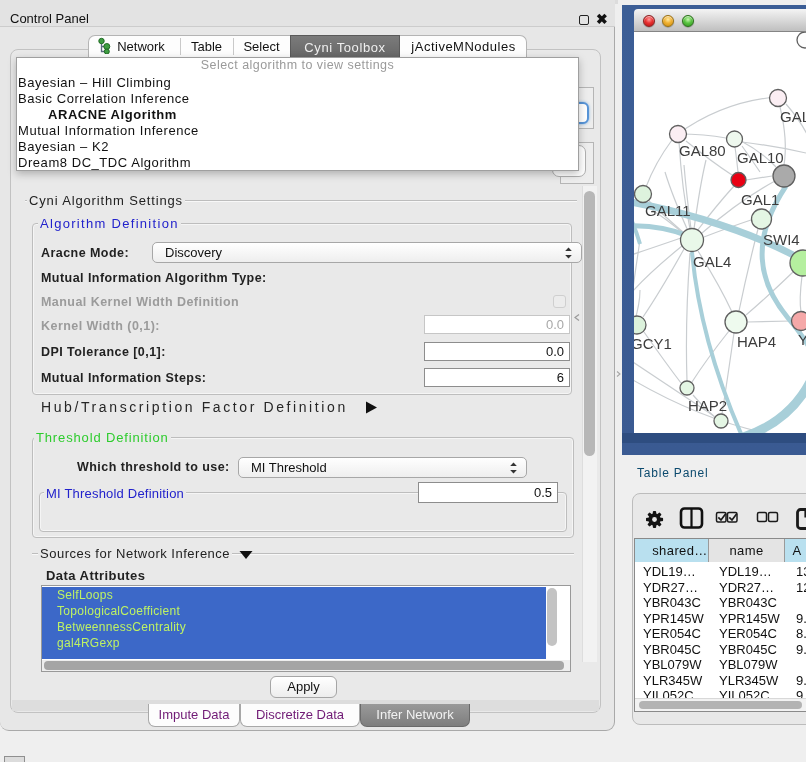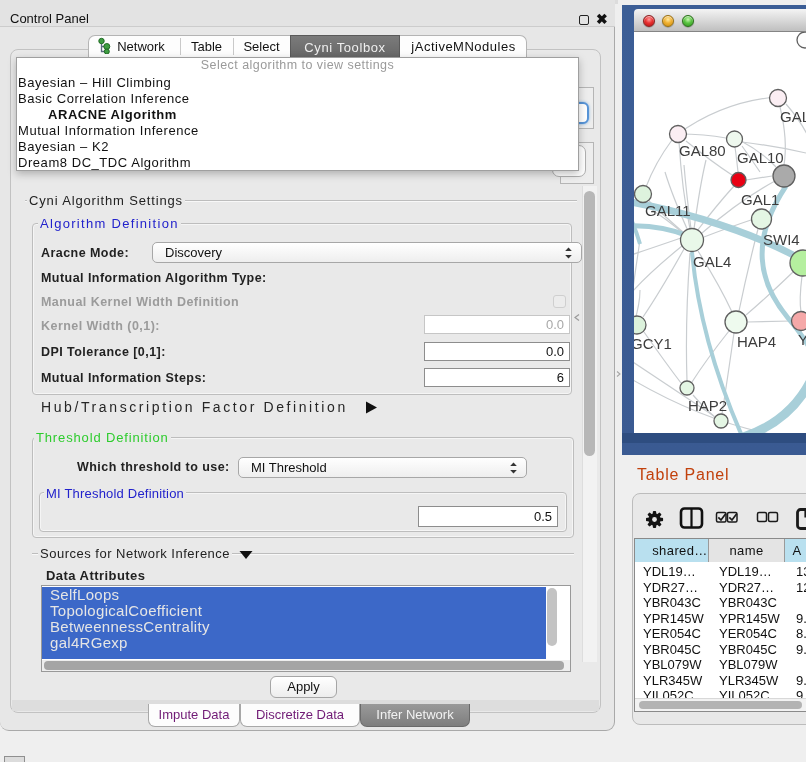--- a/index.html
+++ b/index.html
@@ -40,21 +40,21 @@
 .field { background:#ffffff; font-size:13px; text-align:right; padding-right:5px; }
 .combo { background:linear-gradient(#ffffff,#eeeeee); border:1px solid #a7a7a7;
   border-radius:5px; font-size:13px; color:#111; }
 .combo .ctext { position:absolute; left:12px; top:2px; }
 .spin { position:absolute; right:8px; top:3px; width:9px; }
 .spin svg { display:block; }
 
 #listbox { left:41px; top:585px; width:530px; height:87px; background:#ffffff;
   border:1px solid #999; }
 #listsel { left:42px; top:587px; width:504px; height:72px; background:#3c68c8; }
-#listsel div { color:#e5e5e5; font-size:15px; height:16px; line-height:16px; padding-left:8px; letter-spacing:0.3px; }
+#listsel div { color:#bef264; font-size:12px; height:16px; line-height:16px; padding-left:15px; letter-spacing:0.3px; }
 #lvthumb { left:547px; top:588px; width:10px; height:58px; background:#c3c3c3; border-radius:5px; }
 #lhtrack { left:42px; top:660px; width:528px; height:11px; background:#eeeeee; }
 #lhthumb { left:44px; top:661px; width:520px; height:9px; background:#a5a5a5; border-radius:4px; }
 
 #apply { left:270px; top:676px; width:67px; height:22px;
   background:linear-gradient(#ffffff,#ededed); border:1px solid #a5a5a5;
   border-radius:6px; font-size:13px; color:#111; text-align:center; line-height:20px; }
 
 .btab { top:704px; height:23px; background:#fdfdfd; border:1px solid #a8a8a8;
   border-top:none; border-radius:0 0 7px 7px; font-size:13px; color:#701a75;
@@ -64,21 +64,21 @@
   border:1.5px solid #8f8f8f; border-bottom:none; }
 
 #blueframe { left:622px; top:5px; width:184px; height:450px;
   background:linear-gradient(180deg,#3c5e96 0%,#3a5a92 100%); }
 #blueband { left:622px; top:433px; width:184px; height:10px; background:#2e4d80; }
 #mactitle { left:634px; top:9px; width:172px; height:23px;
   background:linear-gradient(#f4f4f4,#bfbfbf); border-bottom:1px solid #858585;
   border-radius:4px 0 0 0; }
 .light { top:15px; width:12px; height:12px; border-radius:50%; box-shadow:inset 0 1px 1px rgba(255,255,255,0.7), 0 0.5px 1px rgba(0,0,0,0.4); }
 #canvas { left:634px; top:32px; width:172px; height:401px; background:#ffffff; }
-#tptext { left:637px; top:466px; font-size:16px; color:#c2410c; letter-spacing:0.8px; }
+#tptext { left:637px; top:466px; font-size:12px; color:#0c4a6e; letter-spacing:0.8px; }
 #tpanel { left:632px; top:493px; width:178px; height:232px; background:#e8e8e8;
   border:1px solid #bcbcbc; border-radius:8px 0 0 8px; }
 #tcontainer { left:634px; top:538px; width:176px; height:174px; background:#ffffff;
   border:1px solid #8a8a8a; border-right:none; }
 .th { top:539px; height:23px; font-size:13px; color:#111; text-align:center;
   line-height:23px; border-right:1px solid #9a9a9a; letter-spacing:0.4px; }
 .trow { position:absolute; font-size:13px; color:#111; height:15.5px; line-height:15.5px; width:171px; }
 #thstrack { left:635px; top:698px; width:175px; height:13px; background:#f2f2f2; border-top:1px solid #d8d8d8; }
 #thsthumb { left:639px; top:701px; width:163px; height:8px; background:#b3b3b3; border-radius:4px;}
 </style>
@@ -156,21 +156,21 @@
     <span class="ctext">MI Threshold</span>
     <span class="spin">
         <svg width="9" height="14" viewBox="0 0 9 14">
           <path d="M1.2 5 L4.5 1.4 L7.8 5 Z" fill="#333"></path>
           <path d="M1.2 9 L4.5 12.6 L7.8 9 Z" fill="#333"></path>
         </svg>
       </span>
   </div>
   <div class="abs grp" style="left:39px; top:492px; width:528px; height:40px;"></div>
   <div class="abs glabel" style="left:44px; top:486px; color:#2222cc; letter-spacing:0.2px;">MI Threshold Definition</div>
-  <div class="abs field" style="left:418px; top:506px; width:140px; height:21px; border:1px solid #8d8d8d; color:#111; line-height:20px;">0.5</div>
+  <div class="abs field" style="left:418px; top:482px; width:140px; height:21px; border:1px solid #8d8d8d; color:#111; line-height:20px;">0.5</div>
 
   <div class="abs" style="left:32px; top:553px; width:542px; height:2px; border-top:1px solid #bdbdbd; border-bottom:1px solid #f8f8f8;"></div>
   <div class="abs glabel" style="left:38px; top:546px; color:#222; letter-spacing:0.5px;">Sources for Network Inference</div>
   <svg class="abs" style="left:239px; top:550px;" width="14" height="10" viewBox="0 0 14 10">
       <path d="M0.5 1 L13.5 1 L7 9 Z" fill="#111"></path>
     </svg>
   <div class="abs lbl" style="left:46px; top:568px; font-size:13px;">Data Attributes</div>
 
   <div id="listbox" class="abs"></div>
   <div id="listsel" class="abs">

